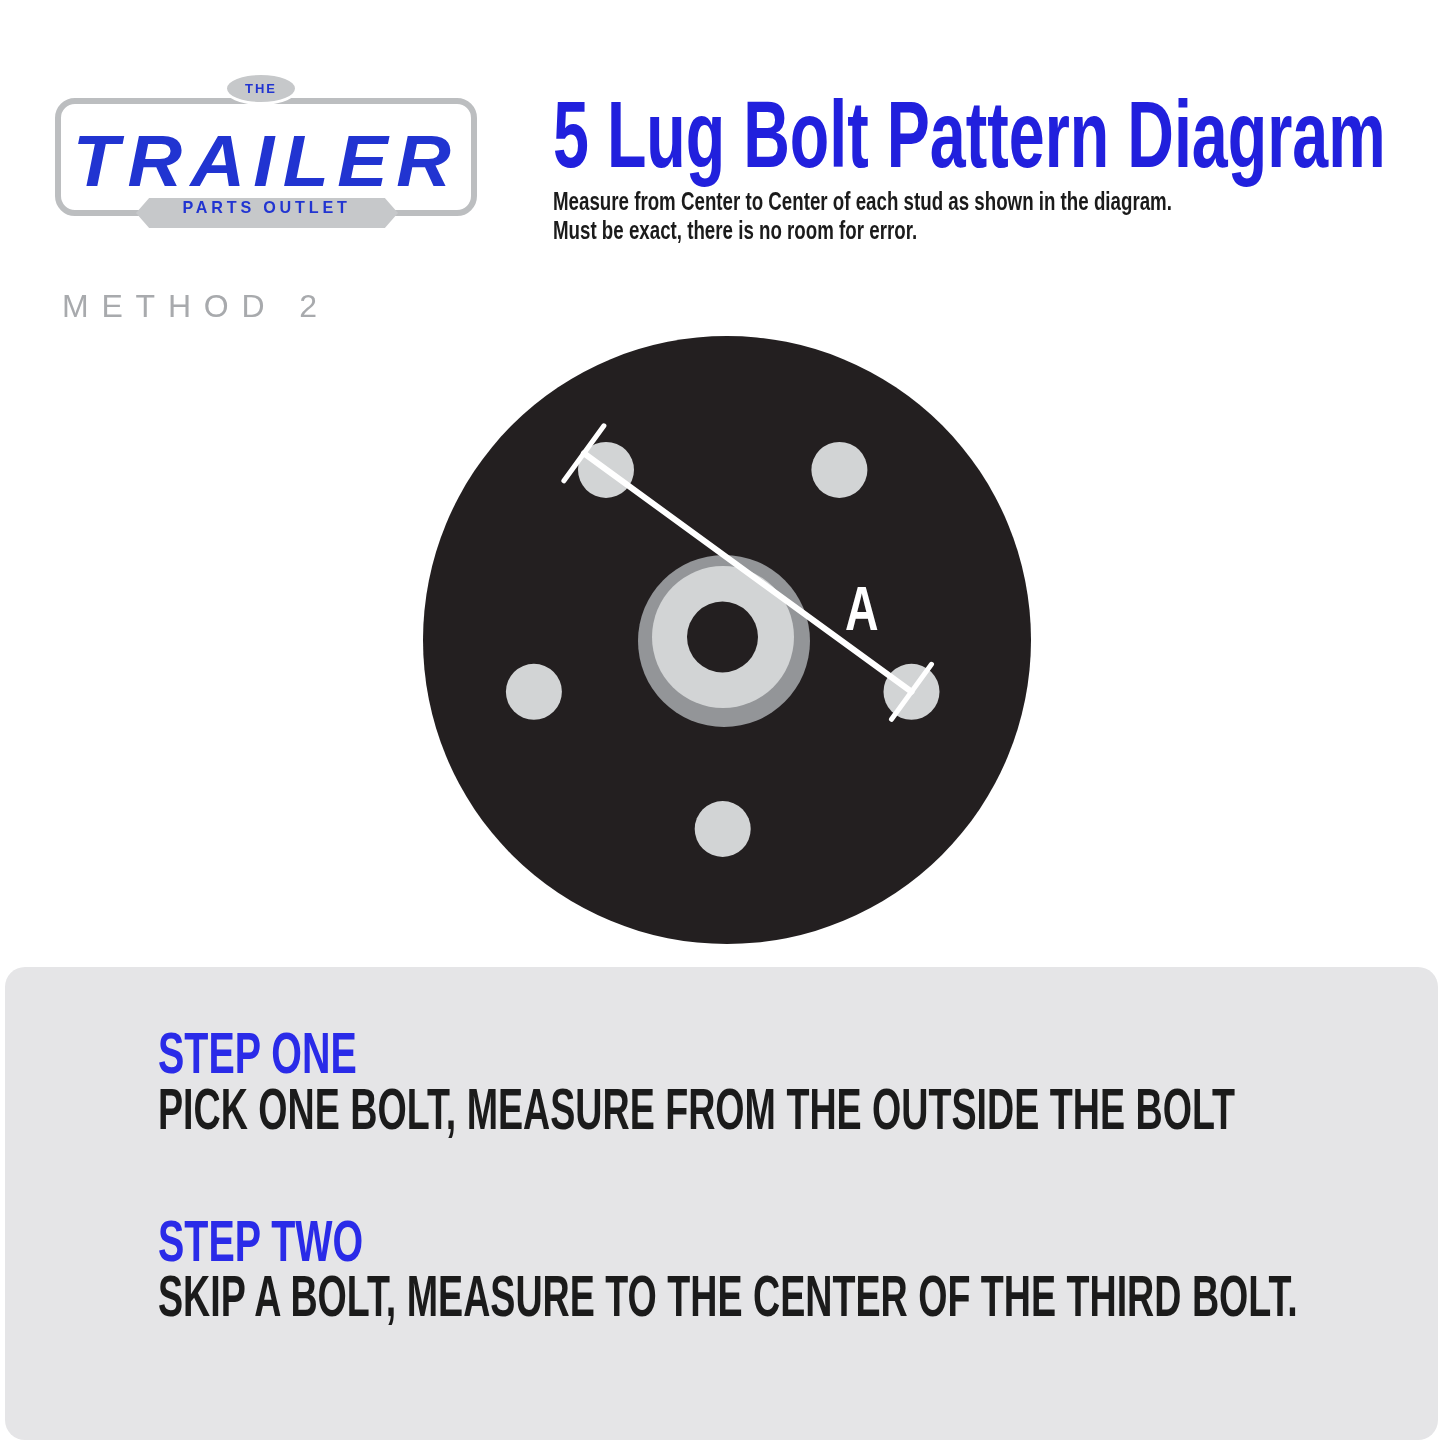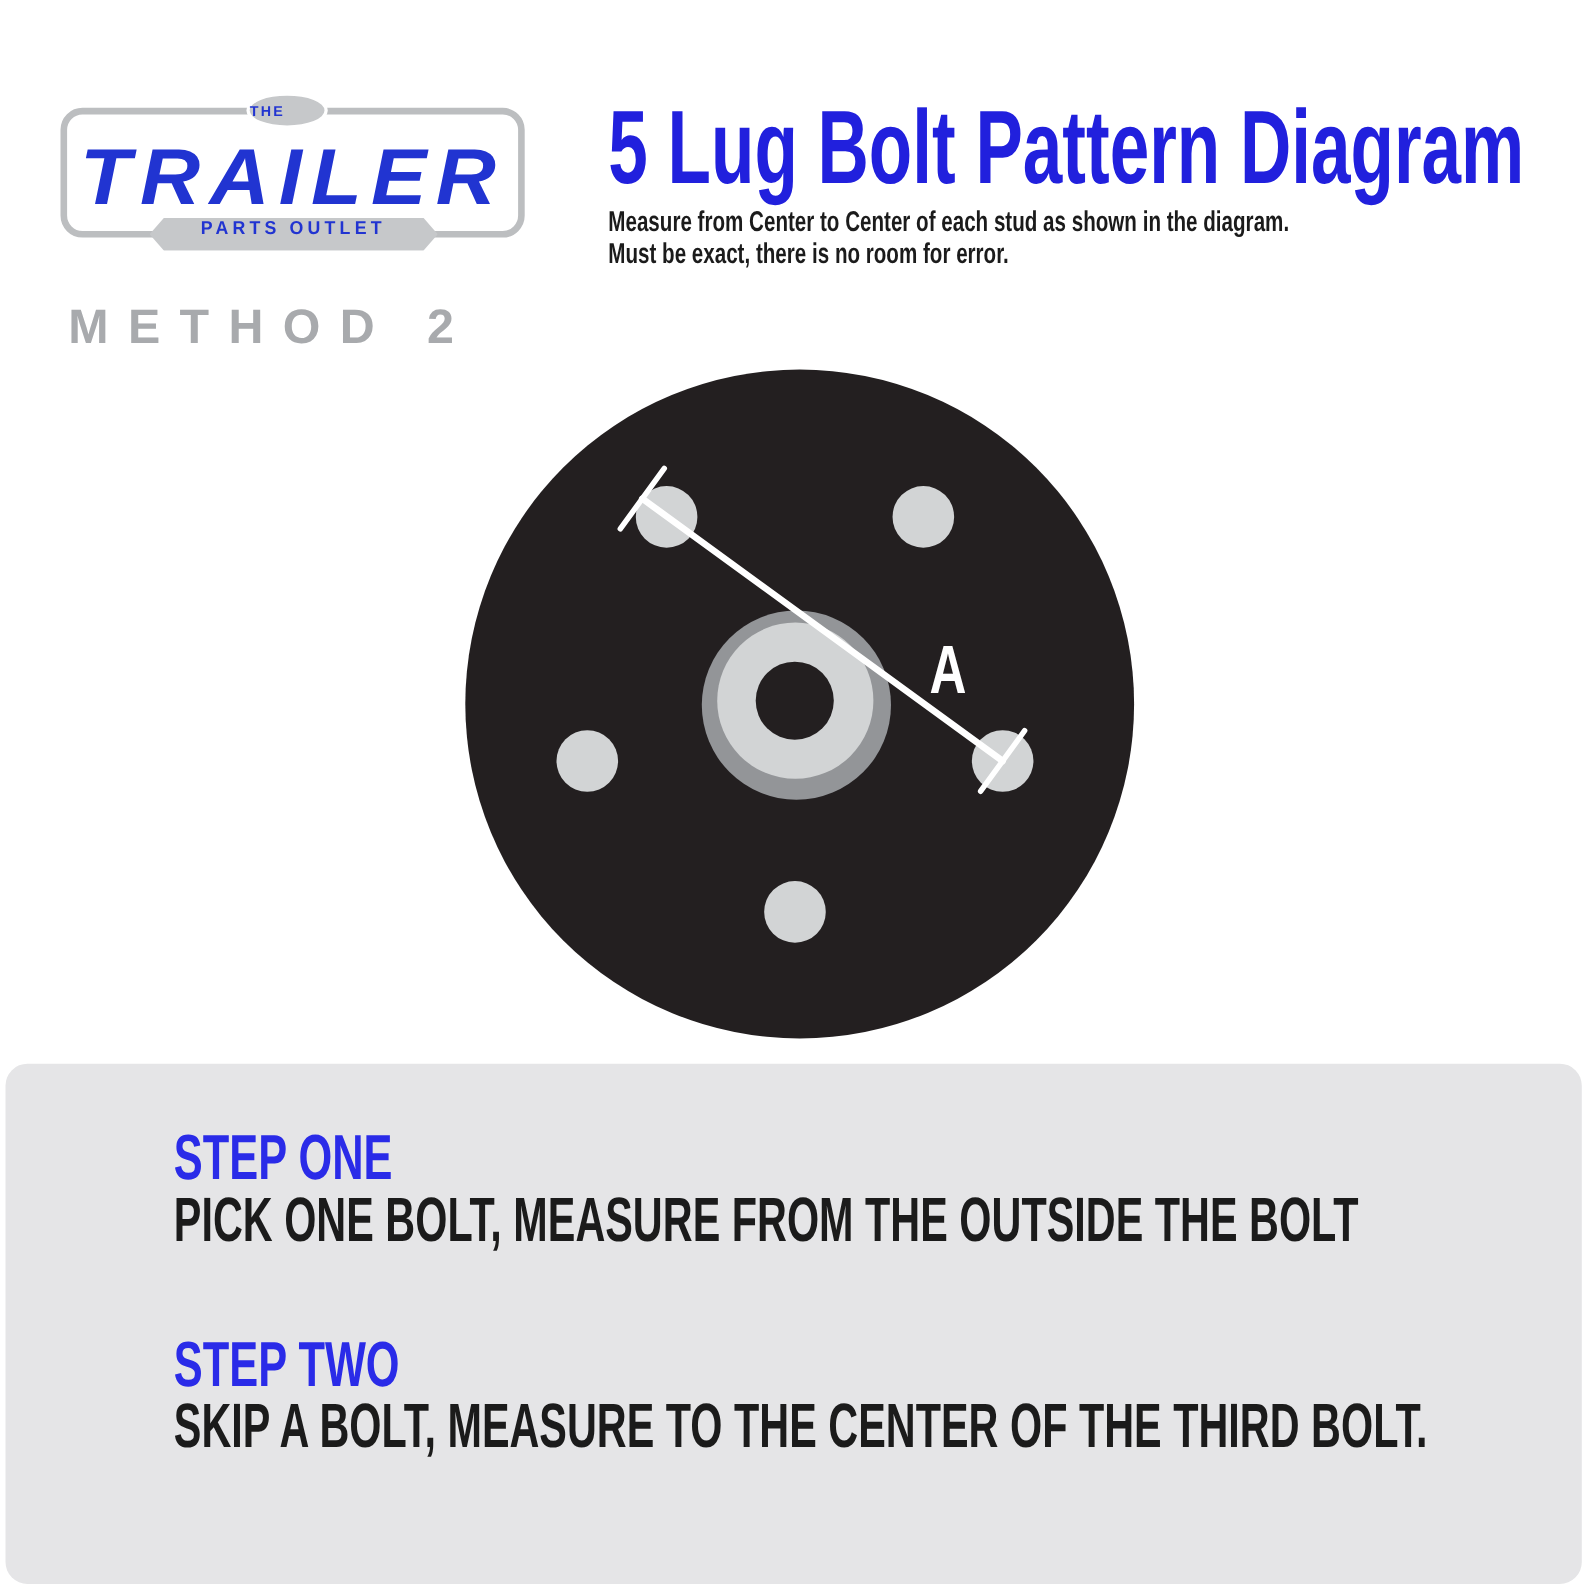--- a/index.html
+++ b/index.html
@@ -9,23 +9,23 @@
   }
   .abs{position:absolute;}
   .condensed{display:inline-block;transform-origin:left top;white-space:nowrap;}
 
   
   .logo-box{
     left:55px;top:98px;width:410px;height:106px;
     background:#ffffff;border:6px solid var(--logo_border_gray);border-radius:20px;
   }
   .logo-the-badge{
-    left:224px;top:84px;width:68px;height:27px;border-radius:50%;
+    left:224px;top:72px;width:68px;height:27px;border-radius:50%;
     background:var(--logo_gray);border:3px solid #ffffff;
-    display:flex;align-items:center;z-index:3;
+    display:flex;align-items:center;justify-content:center;z-index:3;
   }
   .logo-the-badge span{
     color:var(--logo_blue);font-weight:bold;font-size:13px;letter-spacing:2px;
   }
   .logo-name{
     left:61px;top:125px;width:410px;text-align:center;z-index:2;
     color:var(--logo_blue);font-size:72px;font-weight:bold;font-style:italic;
     letter-spacing:8px;line-height:1;transform:scaleX(1.05);transform-origin:center top;
     white-space:nowrap;
   }
@@ -43,22 +43,22 @@
   
   .page-title{
     left:553px;top:87px;color:var(--title_blue);
     font-size:95px;font-weight:bold;line-height:1;transform:scaleX(0.68);
   }
   .page-subtitle{
     left:553px;top:187px;color:var(--body_black);
     font-size:26px;font-weight:bold;line-height:28.5px;transform:scaleX(0.72);
   }
   .method-label{
-    left:62px;top:276px;color:var(--method_gray);
-    font-size:44px;font-weight:bold;letter-spacing:0.40em;line-height:1;
+    left:62px;top:290px;color:var(--method_gray);
+    font-size:32px;font-weight:normal;letter-spacing:0.40em;line-height:1;
   }
 
   
   .hub-svg{left:0px;top:0px;}
   .wheel{fill:var(--wheel_black);}
   .lug{fill:var(--lug_gray);}
   .hub-ring{fill:var(--hub_ring_gray);}
   .hub-face{fill:var(--lug_gray);}
   .hub-bore{fill:var(--wheel_black);}
   .measure{stroke:var(--measure_line);fill:none;stroke-linecap:round;}

